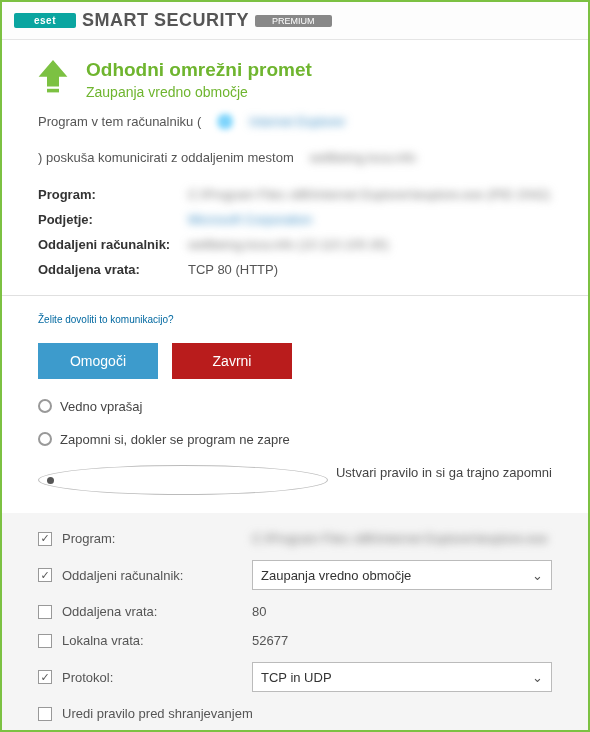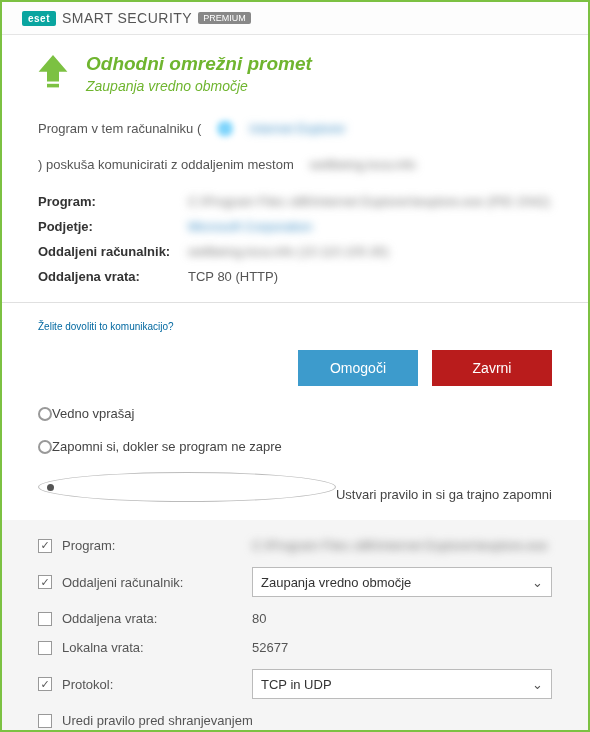--- a/index.html
+++ b/index.html
@@ -1,43 +1,43 @@
 <!DOCTYPE html>
 <html><head>
 <meta charset="utf-8">
 <style>
 * { box-sizing: border-box; margin: 0; padding: 0; font-family: "Segoe UI", Arial, sans-serif; }
 body { width: 590px; height: 732px; background: #fff; border: 2px solid #7cc142; }
 .titlebar { display: flex; align-items: center; padding: 8px 12px; background: #fdfdfd; border-bottom: 1px solid #e5e5e5; }
-.logo-eset { background: #0aa5a0; color: #fff; font-size: 10px; font-weight: bold; padding: 2px 6px; border-radius: 2px; margin-right: 6px; letter-spacing: 0.5px; margin-left: 8px; }
-.logo-text { font-size: 14px; color: #555; letter-spacing: 0.5px; font-weight: 400; }
-.logo-premium { background: #888; color: #fff; font-size: 9px; padding: 1px 5px; margin-left: 6px; border-radius: 2px; }
+.logo-eset { background: #0aa5a0; color: #fff; font-size: 10px; font-weight: bold; padding: 2px 20px; border-radius: 2px; margin-right: 6px; letter-spacing: 0.5px; }
+.logo-text { font-size: 18px; color: #555; letter-spacing: 0.5px; font-weight: 700; }
+.logo-premium { background: #888; color: #fff; font-size: 9px; padding: 1px 17px; margin-left: 6px; border-radius: 2px; }
 .content { padding: 18px 36px 0 36px; }
-.hdr { display: flex; align-items: flex-start; margin-bottom: 24px; font-style: italic; }
+.hdr { display: flex; align-items: flex-end; margin-bottom: 12px; }
 .hdr-icon { width: 34px; margin-right: 14px; margin-top: 2px; }
 .hdr-title { color: #6fb52f; font-size: 19px; font-weight: 600; line-height: 1.2; }
 .hdr-sub { color: #6fb52f; font-size: 14px; margin-top: 2px; }
 .desc { color: #555; font-size: 13px; line-height: 1.5; margin-bottom: 20px; display: flex; flex-wrap: wrap; align-items: center; gap: 16px; }
 .blur { filter: blur(4px); color: #3a8cc4; display: inline-block; }
 .blur-gray { filter: blur(4px); color: #777; display: inline-block; }
 .fields { font-size: 13px; }
 .frow { display: flex; margin-bottom: 10px; align-items: center; }
 .flabel { width: 150px; font-weight: 600; color: #333; }
 .fval { color: #555; flex: 1; display: flex; align-items: center; gap: 6px; }
 .fval .link-blur { filter: blur(4px); color: #3a8cc4; }
 .check-ic { color: #4caf50; font-weight: bold; }
 .ppl-ic { color: #5a7fa8; font-size: 15px; }
 .divider { border: none; border-top: 1px solid #e0e0e0; margin: 18px -36px 18px -36px; }
 .ask { font-size: 10px; color: #0369a1; margin-bottom: 18px; }
-.btns { display: flex; gap: 14px; justify-content: flex-end; margin-bottom: 20px; }
+.btns { display: flex; gap: 14px; margin-bottom: 20px; }
 .btn { width: 120px; height: 36px; font-size: 14px; color: #fff; border: none; cursor: pointer; }
 .btn-allow { background: #3d9bcc; }
 .btn-deny { background: #b91c1c; }
 .radios { font-size: 13px; color: #444; }
-.rrow { display: flex; align-items: flex-end; margin-bottom: 6px; gap: 0; margin-top: 18px; }
+.rrow { display: flex; align-items: flex-start; margin-bottom: 6px; gap: 8px; margin-top: 18px; }
 .radio { width: 14px; height: 14px; border: 2px solid #999; border-radius: 50%; display: inline-flex; align-items: center; justify-content: center; }
 .radio.sel::after { content: ""; width: 7px; height: 7px; background: #555; border-radius: 50%; }
 .rules { background: #f5f5f5; margin: 18px -36px 0 -36px; padding: 18px 36px 14px 36px; font-size: 13px; }
 .rrow2 { display: flex; align-items: center; margin-bottom: 14px; gap: 10px; }
 .cb { width: 14px; height: 14px; border: 1px solid #999; background: #fff; display: inline-flex; align-items: center; justify-content: center; font-size: 11px; color: #555; }
 .cb.chk::after { content: "✓"; }
 .rlab { width: 180px; color: #555; }
 .rval { color: #555; flex: 1; }
 .sel { flex: 1; height: 30px; border: 1px solid #bbb; background: #fff; padding: 0 8px; display: flex; align-items: center; justify-content: space-between; font-size: 13px; color: #333; }
 .sel .chev { color: #555; }

